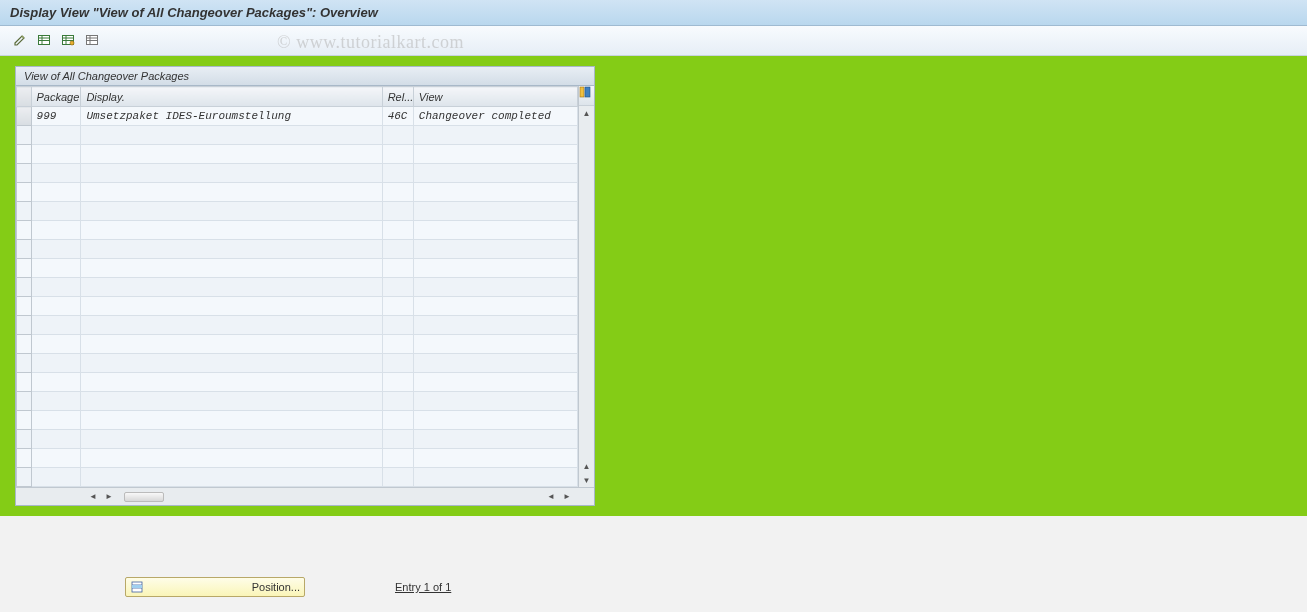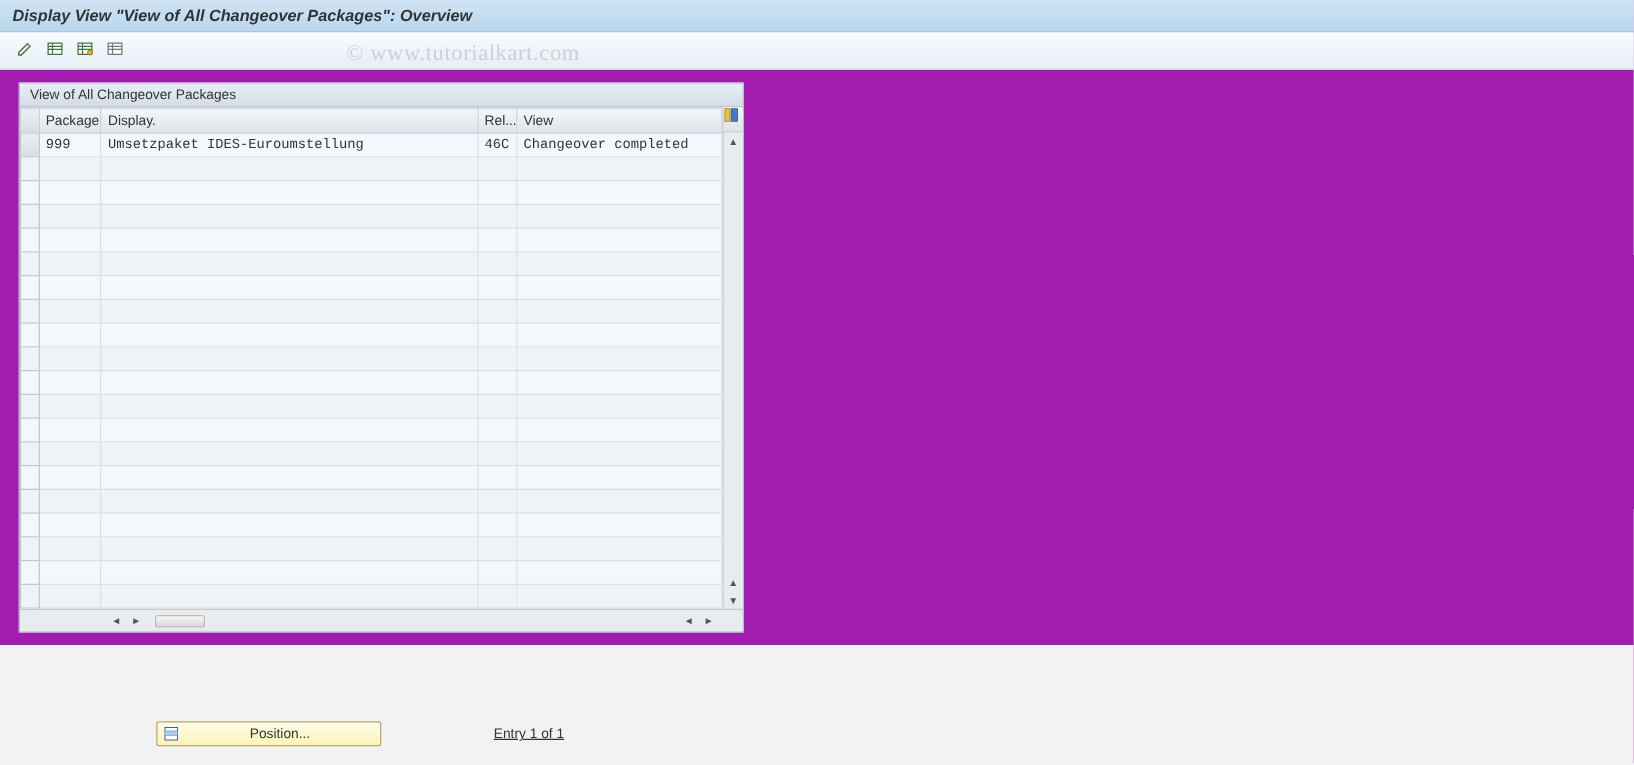--- a/index.html
+++ b/index.html
@@ -39,21 +39,22 @@
       height: 20px;
       display: flex;
       align-items: center;
       justify-content: center;
       border: 1px solid transparent;
       border-radius: 2px;
       cursor: pointer;
     }
     .main-content {
       padding: 10px 15px;
-      background: #a21caf;
+      background: #84cc16;
+      font-style: italic;
     }
     .table-container {
       width: 580px;
       border: 1px solid #a8b8c8;
       background: #fff;
     }
     .table-title {
       background: linear-gradient(to bottom, #e8eef4, #d3dde7);
       border-bottom: 1px solid #a8b8c8;
       padding: 3px 8px;
@@ -188,21 +189,21 @@
     .position-btn .pos-icon {
       width: 14px;
       height: 14px;
       margin-right: 4px;
       display: flex;
       align-items: center;
       justify-content: center;
     }
     .position-btn .pos-label {
       flex: 1;
-      text-align: center;
+      text-align: right;
     }
     .entry-text {
       font-size: 11px;
       color: #333;
       text-decoration: underline;
     }
     .watermark {
       position: absolute;
       top: 32px;
       left: 245px;

